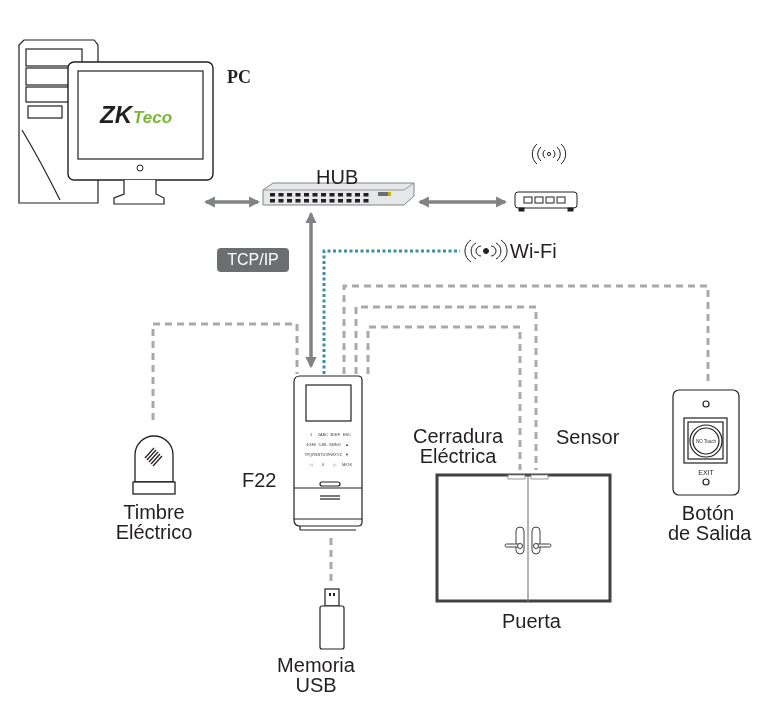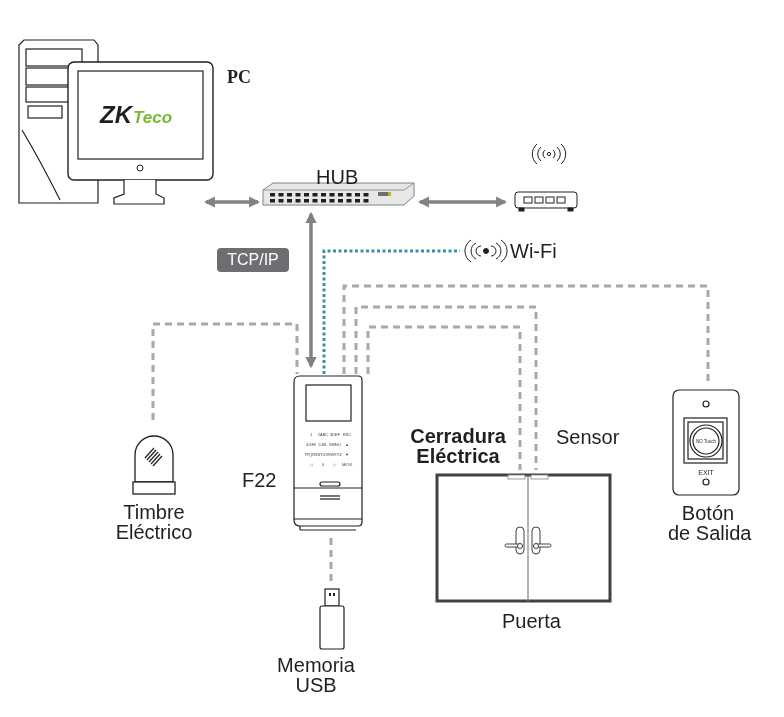--- a/index.html
+++ b/index.html
@@ -191,21 +191,21 @@
 
 <div class="lbl lbl-bold" style="left:227px; top:67px;">PC</div>
 <div class="lbl" style="left:316px; top:167px;">HUB</div>
 <div class="tcp">TCP/IP</div>
 <div class="lbl" style="left:510px; top:241px;">Wi-Fi</div>
 <div class="lbl" style="left:242px; top:470px;">F22</div>
 <div class="lbl" style="left:114px; top:502px; width:80px;">
   <div>Timbre</div>
   <div>Eléctrico</div>
 </div>
-<div class="lbl" style="left:410px; top:426px; width:96px;font-weight:bold;">
+<div class="lbl" style="left:410px; top:426px; width:96px;">
   <div>Cerradura</div>
   <div>Eléctrica</div>
 </div>
 <div class="lbl" style="left:556px; top:427px;">Sensor</div>
 <div class="lbl" style="left:502px; top:611px;">Puerta</div>
 <div class="lbl" style="left:668px; top:503px; width:80px;">
   <div>Botón</div>
   <div>de Salida</div>
 </div>
 <div class="lbl" style="left:276px; top:655px; width:80px;">

